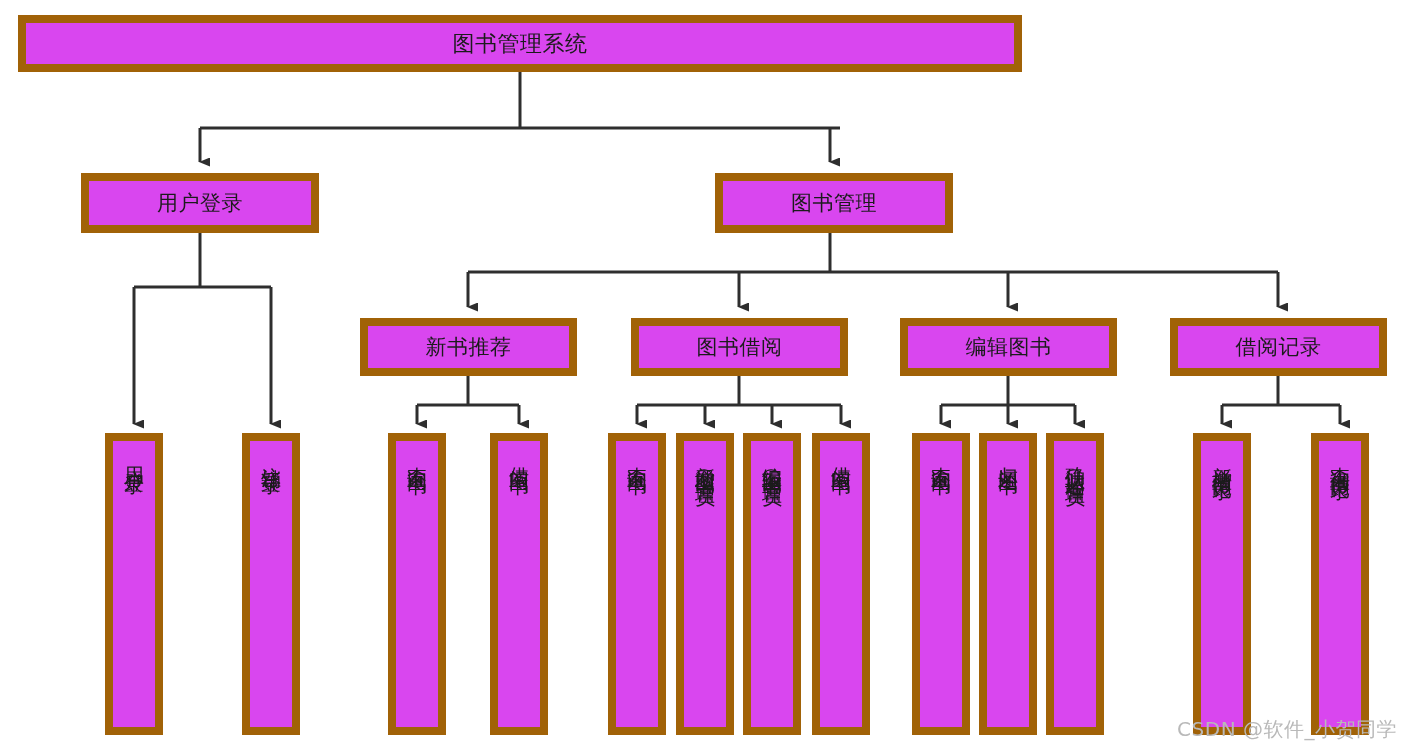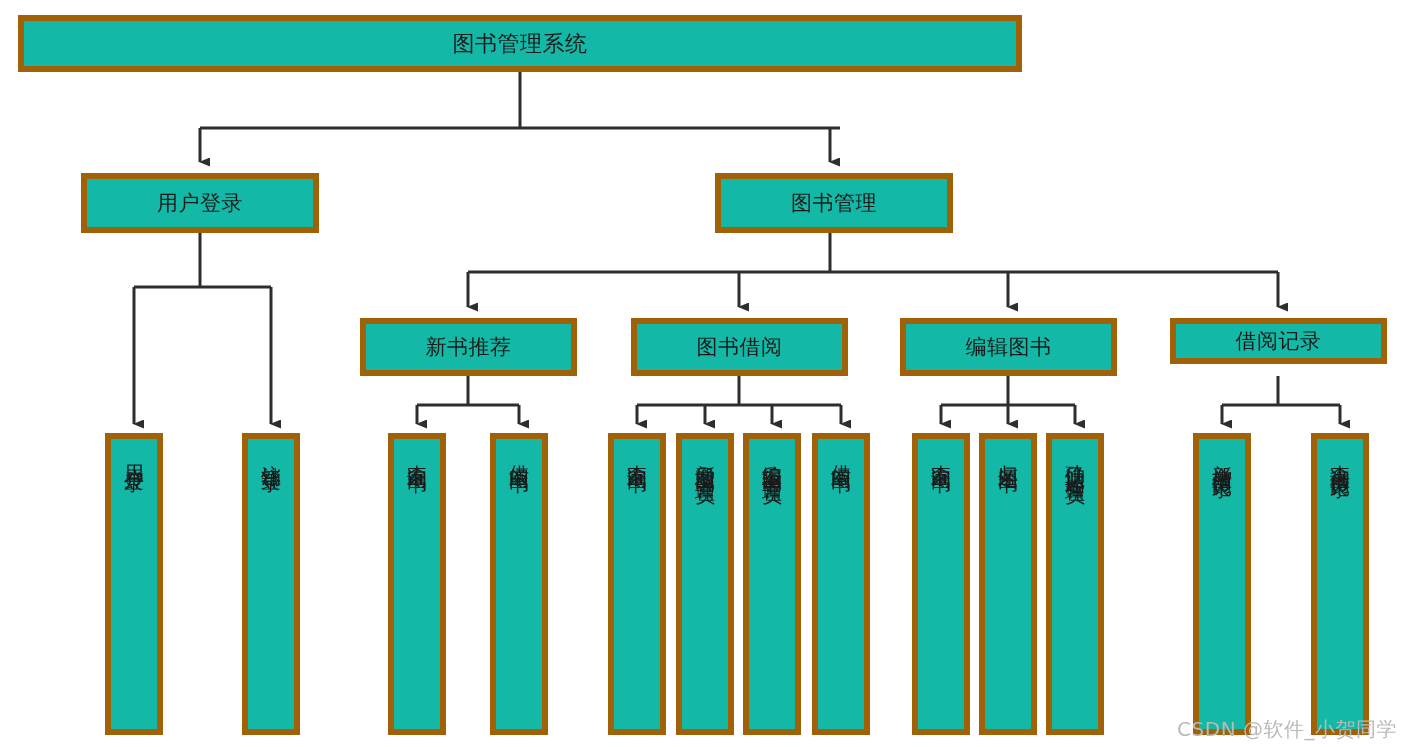--- a/index.html
+++ b/index.html
@@ -21,22 +21,22 @@
   #edges-layer {
     position: absolute;
     left: 0;
     top: 0;
     width: 1405px;
     height: 747px;
   }
   .node {
     position: absolute;
     box-sizing: border-box;
-    border: 6px solid #a16207;
-    background: #14b8a6;
+    border: 8px solid #a16207;
+    background: #d946ef;
     color: #1b1b1b;
     display: flex;
     align-items: center;
     justify-content: center;
     z-index: 2;
     font-family: Liberation Serif, serif;
   }
   .node-label {
     display: block;
     text-align: center;
@@ -144,21 +144,21 @@
 
   <div class="node horiz" style="left:360px; top:318px; width:217px; height:58px;">
     <span class="node-label">新书推荐</span>
   </div>
   <div class="node horiz" style="left:631px; top:318px; width:217px; height:58px;">
     <span class="node-label">图书借阅</span>
   </div>
   <div class="node horiz" style="left:900px; top:318px; width:217px; height:58px;">
     <span class="node-label">编辑图书</span>
   </div>
-  <div class="node horiz" style="left:1170px; top:318px; width:217px; height:46px;">
+  <div class="node horiz" style="left:1170px; top:318px; width:217px; height:58px;">
     <span class="node-label">借阅记录</span>
   </div>
 
   <div class="node vert" style="left:105px; top:433px; width:58px; height:302px;">
     <span class="node-label">用户登录</span>
   </div>
   <div class="node vert" style="left:242px; top:433px; width:58px; height:302px;">
     <span class="node-label">注销登录</span>
   </div>
 

